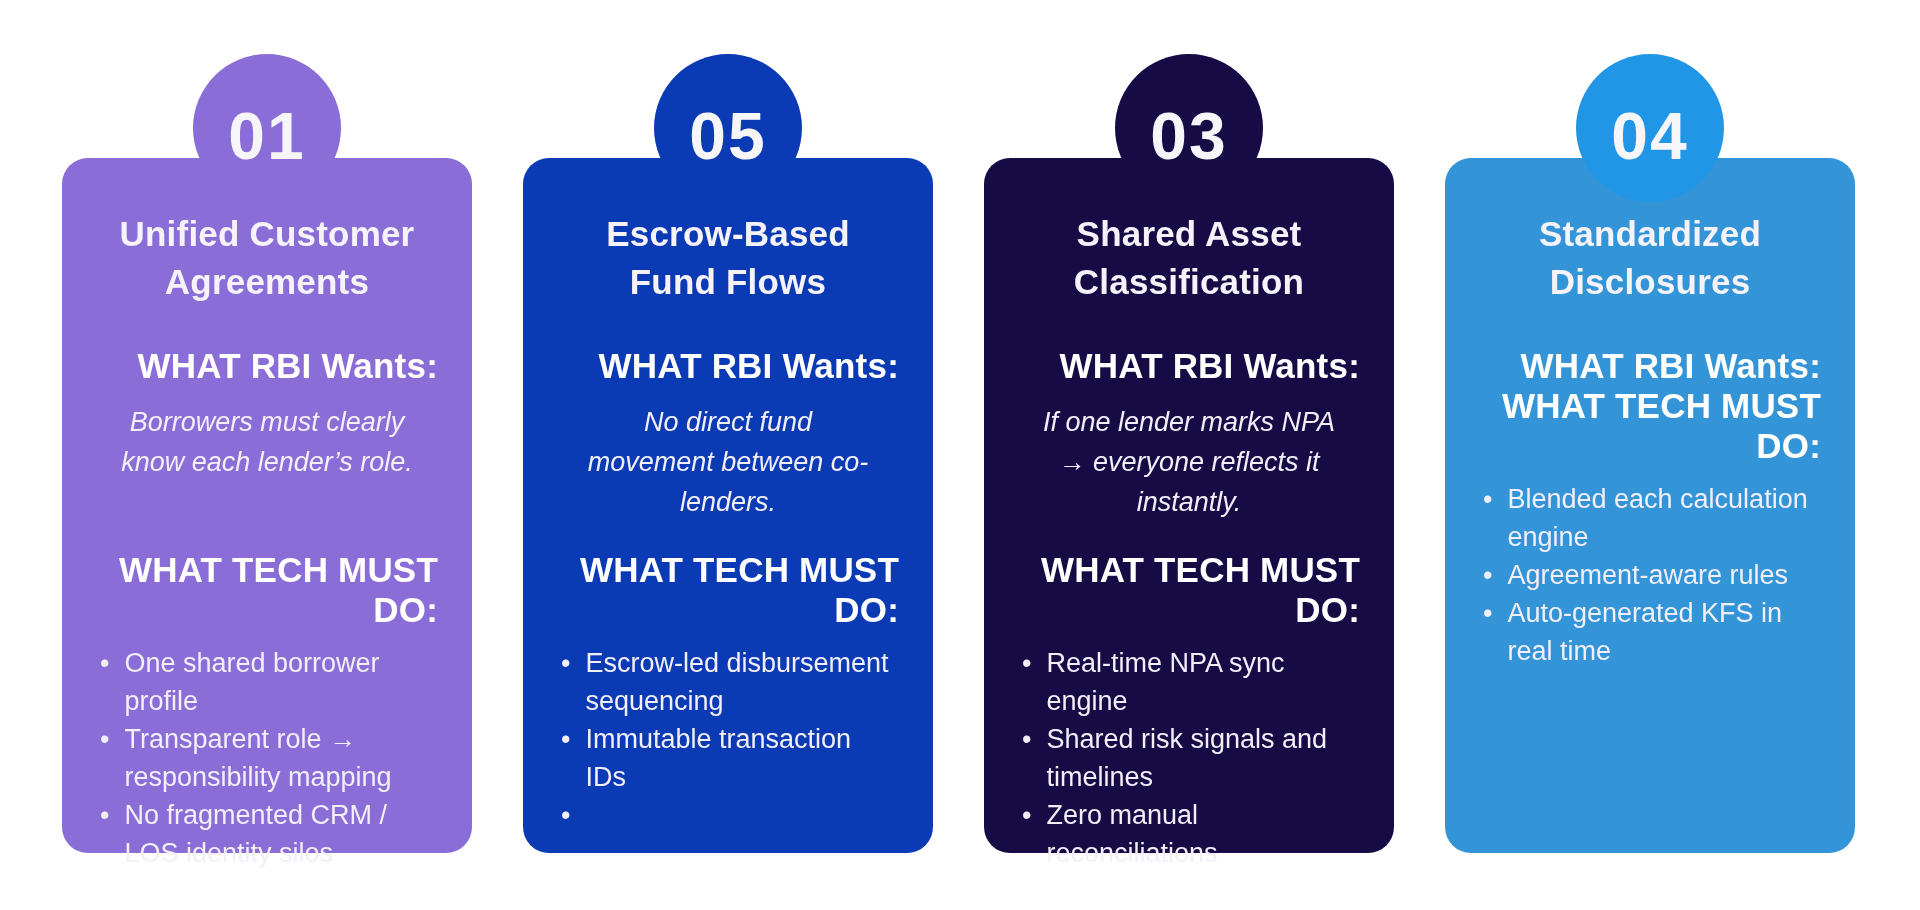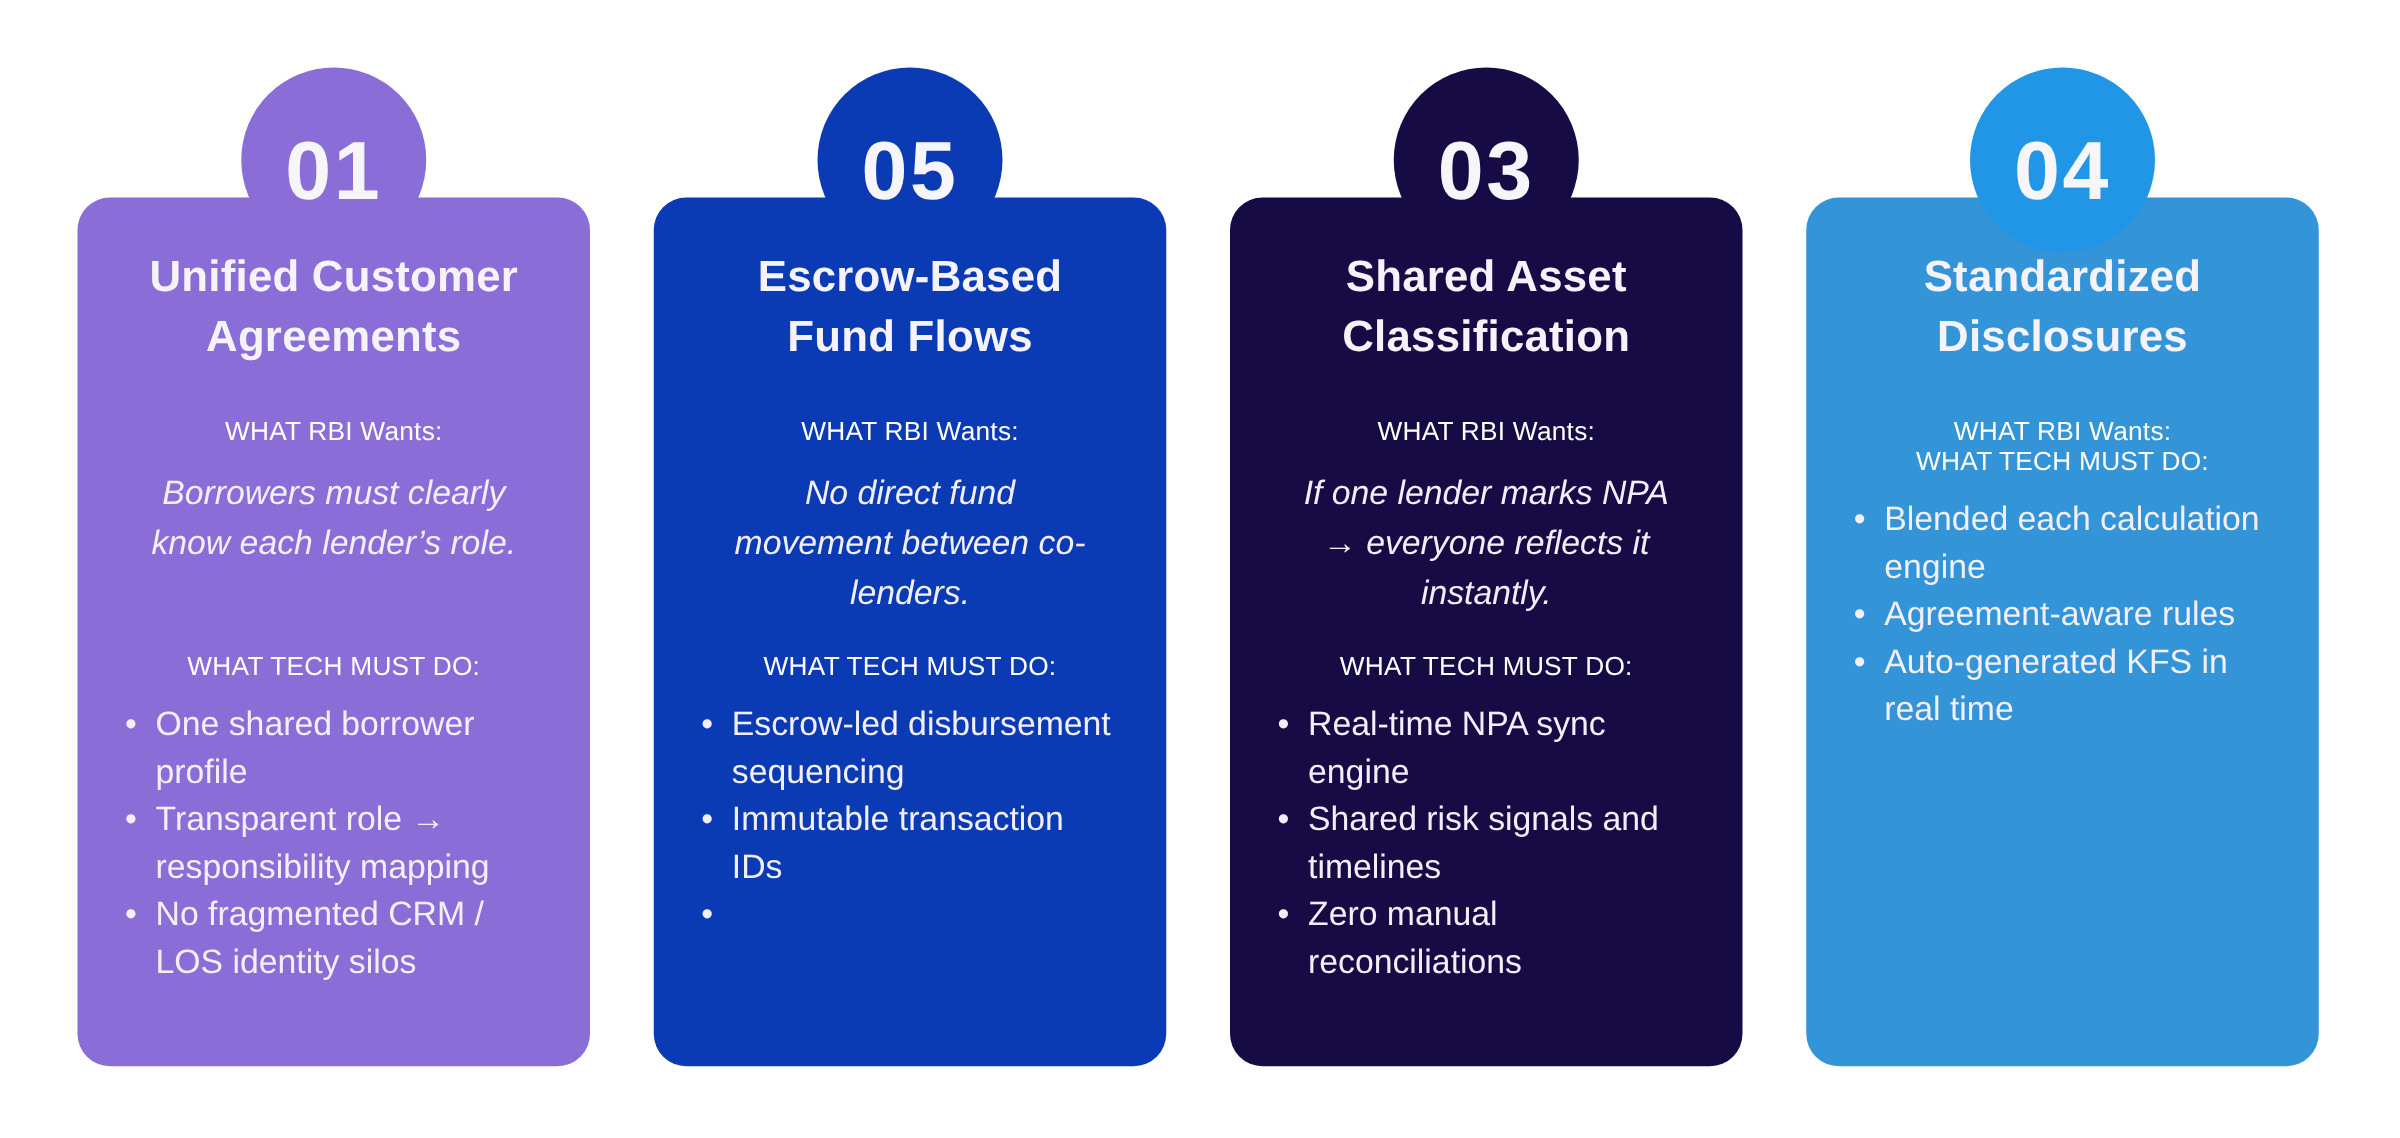--- a/index.html
+++ b/index.html
@@ -45,33 +45,33 @@
     z-index: 2;
   }
   .badge-num {
     font-size: 66px;
     font-weight: 800;
     letter-spacing: 2px;
     color: #f6f5f9;
     margin-top: 16px;
   }
   .card-title {
-    margin: 4px;
+    margin: 16px;
     text-align: center;
     font-size: 35px;
     line-height: 48px;
     font-weight: 700;
     color: #f5f3f9;
     letter-spacing: 0.2px;
   }
   .subhead {
     margin: 40px 0 0;
-    text-align: center;
-    font-size: 21px;
-    font-weight: 400;
+    text-align: right;
+    font-size: 35px;
+    font-weight: 700;
     color: #ffffff;
     letter-spacing: 0.2px;
   }
   .subhead.tech {
     margin-top: 0;
   }
   .body-text {
     margin: 16px 0 0;
     text-align: center;
     font-size: 27px;

